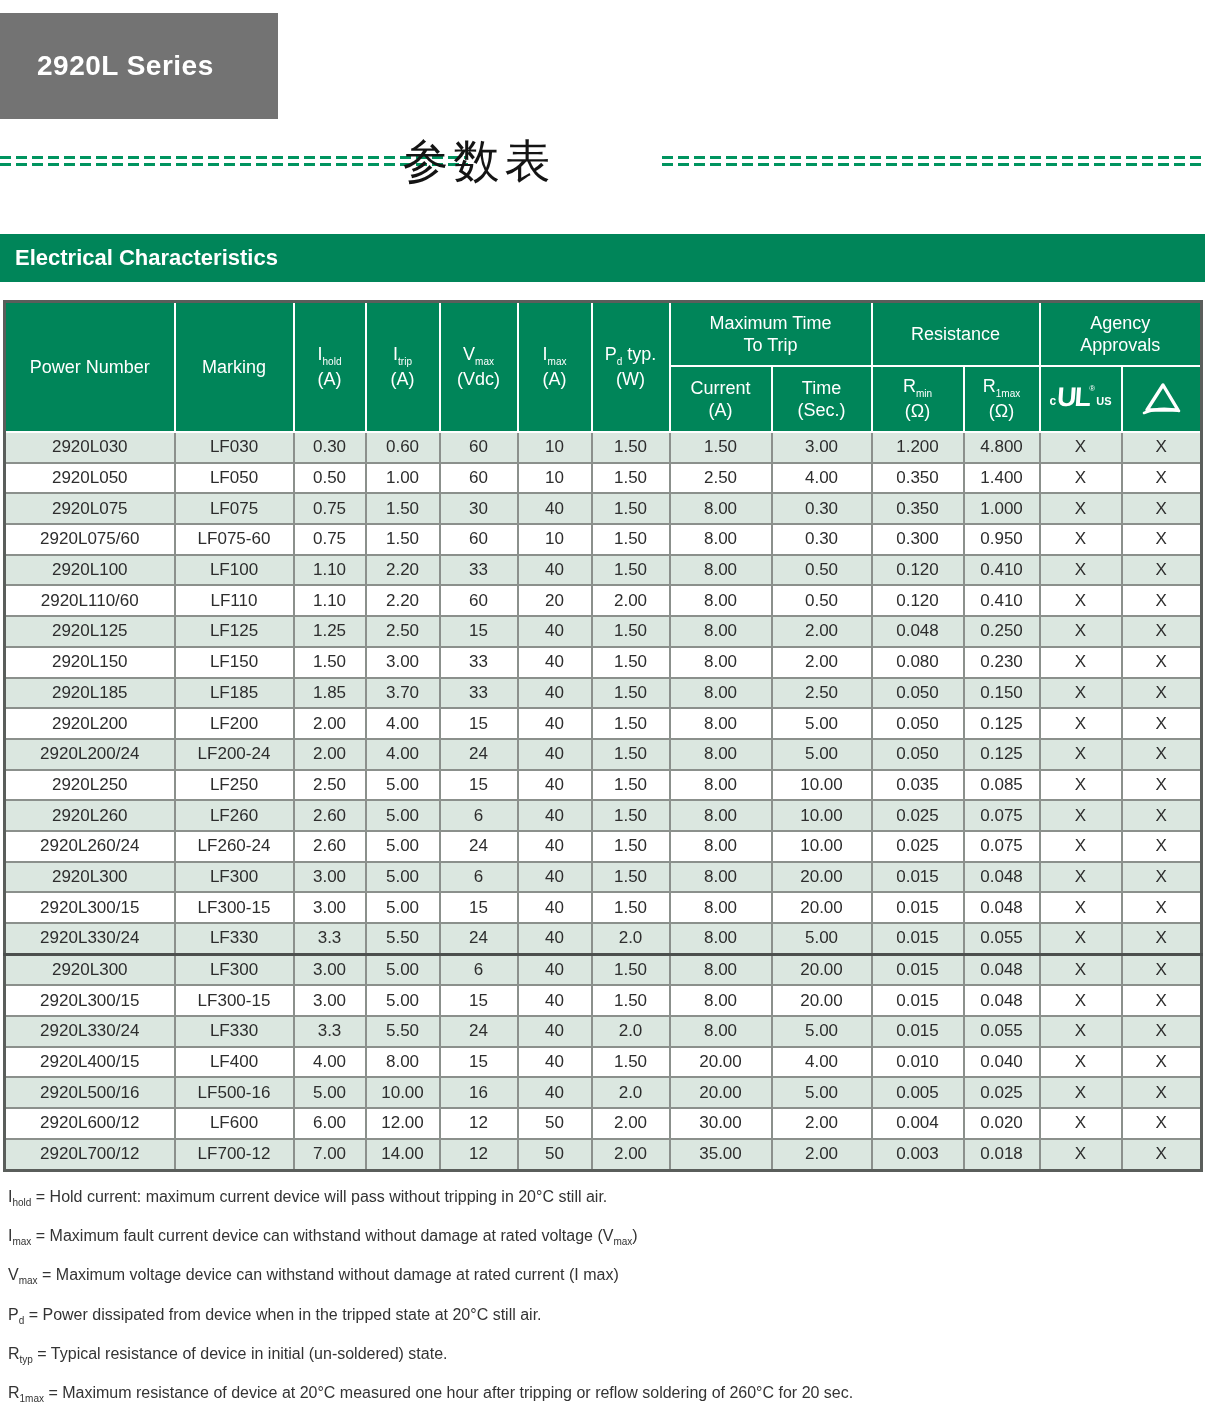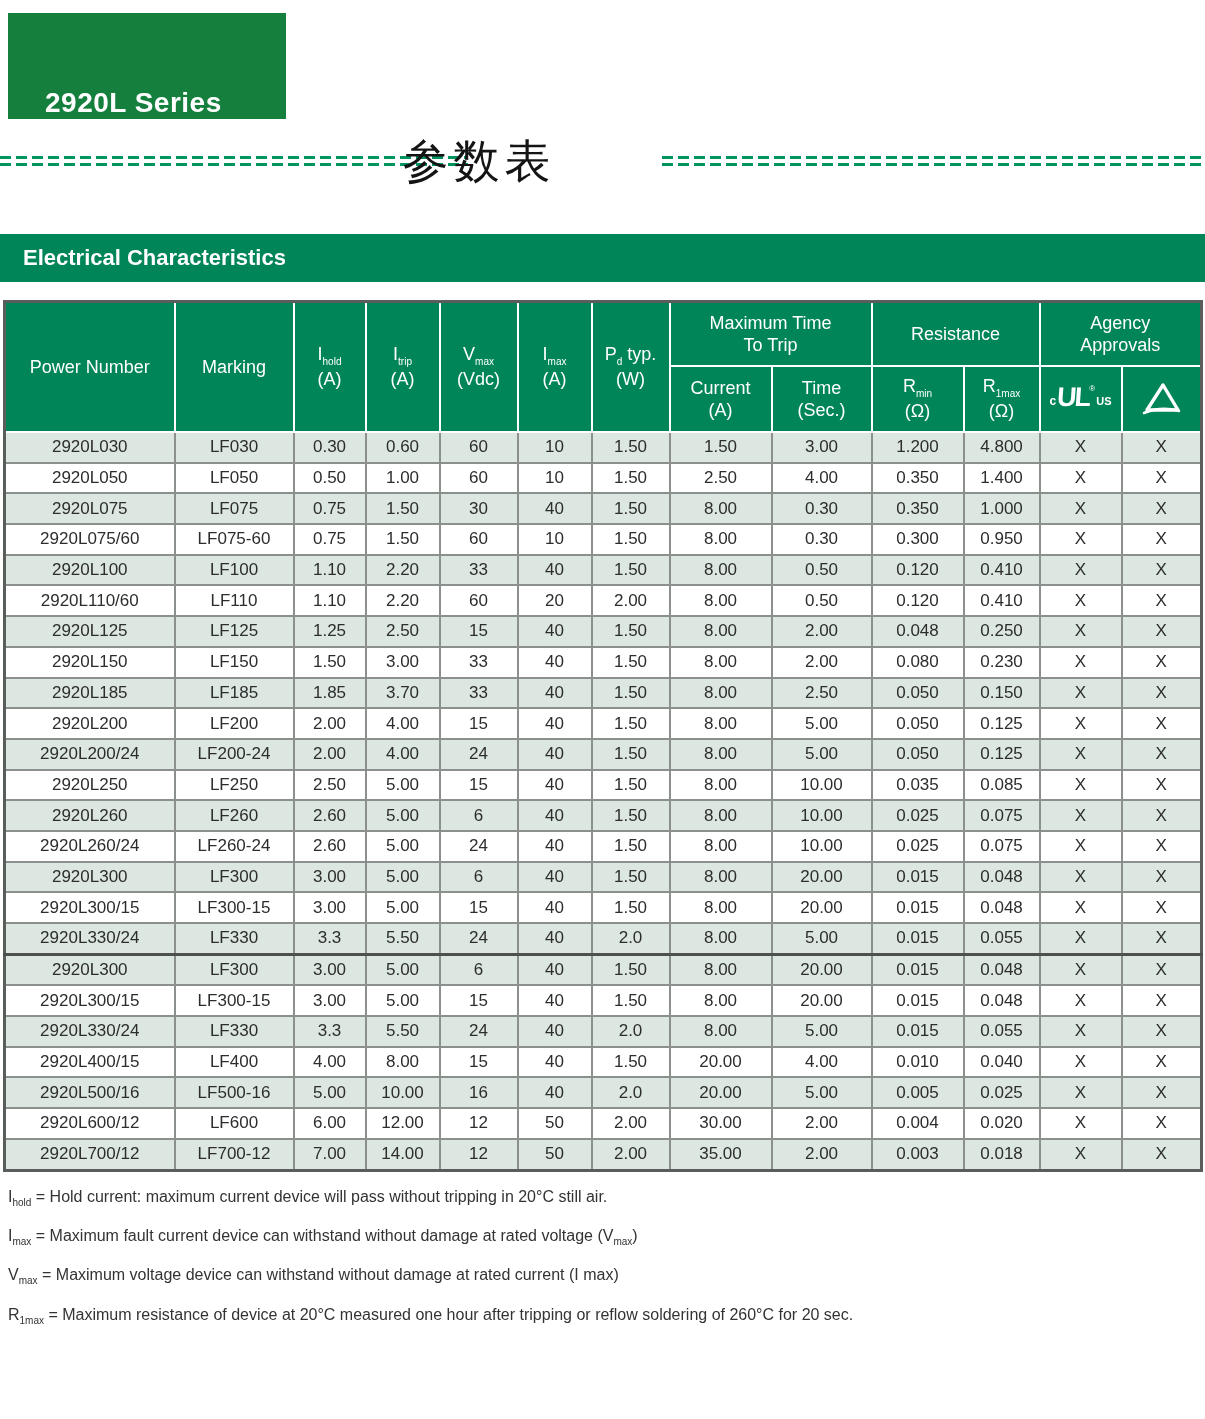--- a/index.html
+++ b/index.html
@@ -3,22 +3,22 @@
 <meta charset="utf-8">
 <style>
   html,body{margin:0;padding:0;}
   body{
     width:1205px;height:1419px;position:relative;background:#fff;
     font-family:"Liberation Sans",sans-serif;color:#2d2d2d;
     -webkit-font-smoothing:antialiased;
   }
   
   .series-box{
-    position:absolute;left:8px;top:13px;width:278px;height:106px;
-    background:#15803d;display:flex;align-items:flex-end;
+    position:absolute;left:0;top:13px;width:278px;height:106px;
+    background:#737373;display:flex;align-items:center;
   }
   .series-box .series-label{
     color:#fff;font-weight:bold;font-size:28px;padding-left:37px;letter-spacing:0.5px;
   }
   
   .cn-title{
     position:absolute;left:0;top:131px;width:958px;height:60px;
   }
   .cn-title .title-text{
     position:absolute;left:50%;transform:translateX(-50%);top:0;
@@ -34,21 +34,21 @@
     background-position:0 0,0 7px;
     background-repeat:no-repeat;
   }
   .rule-left{left:0;width:468px;}
   .rule-right{left:662px;width:543px;}
   
   .section-bar{
     position:absolute;left:0;top:234px;width:1205px;height:48px;background:#008559;
     display:flex;align-items:center;
   }
-  .section-bar .bar-label{color:#fff;font-weight:bold;font-size:22px;padding-left:23px;}
+  .section-bar .bar-label{color:#fff;font-weight:bold;font-size:22px;padding-left:15px;}
   
   .tbl-wrap{position:absolute;left:3px;top:300px;width:1199px;}
   table{border-collapse:collapse;table-layout:fixed;width:1199px;border:3px solid #5a5e5b;}
   thead th{
     background:#008559;color:#fff;font-weight:normal;
     border:2.5px solid #fff;text-align:center;vertical-align:middle;
     font-size:18px;line-height:1.25;padding:0;
   }
   thead tr.h-group th{height:62px;}
   thead tr.h-sub th{height:64px;}
@@ -535,14 +535,16 @@
           <td>X</td>
         </tr>
       </tbody>
 </table>
 </div>
 
 <div class="footnotes" id="footnotes">
     <div class="footnote"><span>I</span><sub>hold</sub><span> = Hold current: maximum current device will pass without tripping in 20°C still air.</span></div>
     <div class="footnote"><span>I</span><sub>max</sub><span> = Maximum fault current device can withstand without damage at rated voltage (V</span><sub>max</sub><span>)</span></div>
     <div class="footnote"><span>V</span><sub>max</sub><span> = Maximum voltage device can withstand without damage at rated current (I max)</span></div>
+    <div class="footnote"><span>P</span><sub>d</sub><span> = Power dissipated from device when in the tripped state at 20°C still air.</span></div>
+    <div class="footnote"><span>R</span><sub>typ</sub><span> = Typical resistance of device in initial (un-soldered) state.</span></div>
     <div class="footnote"><span>R</span><sub>1max</sub><span> = Maximum resistance of device at 20°C measured one hour after tripping or reflow soldering of 260°C for 20 sec.</span></div>
   </div>
 
 </body></html>

